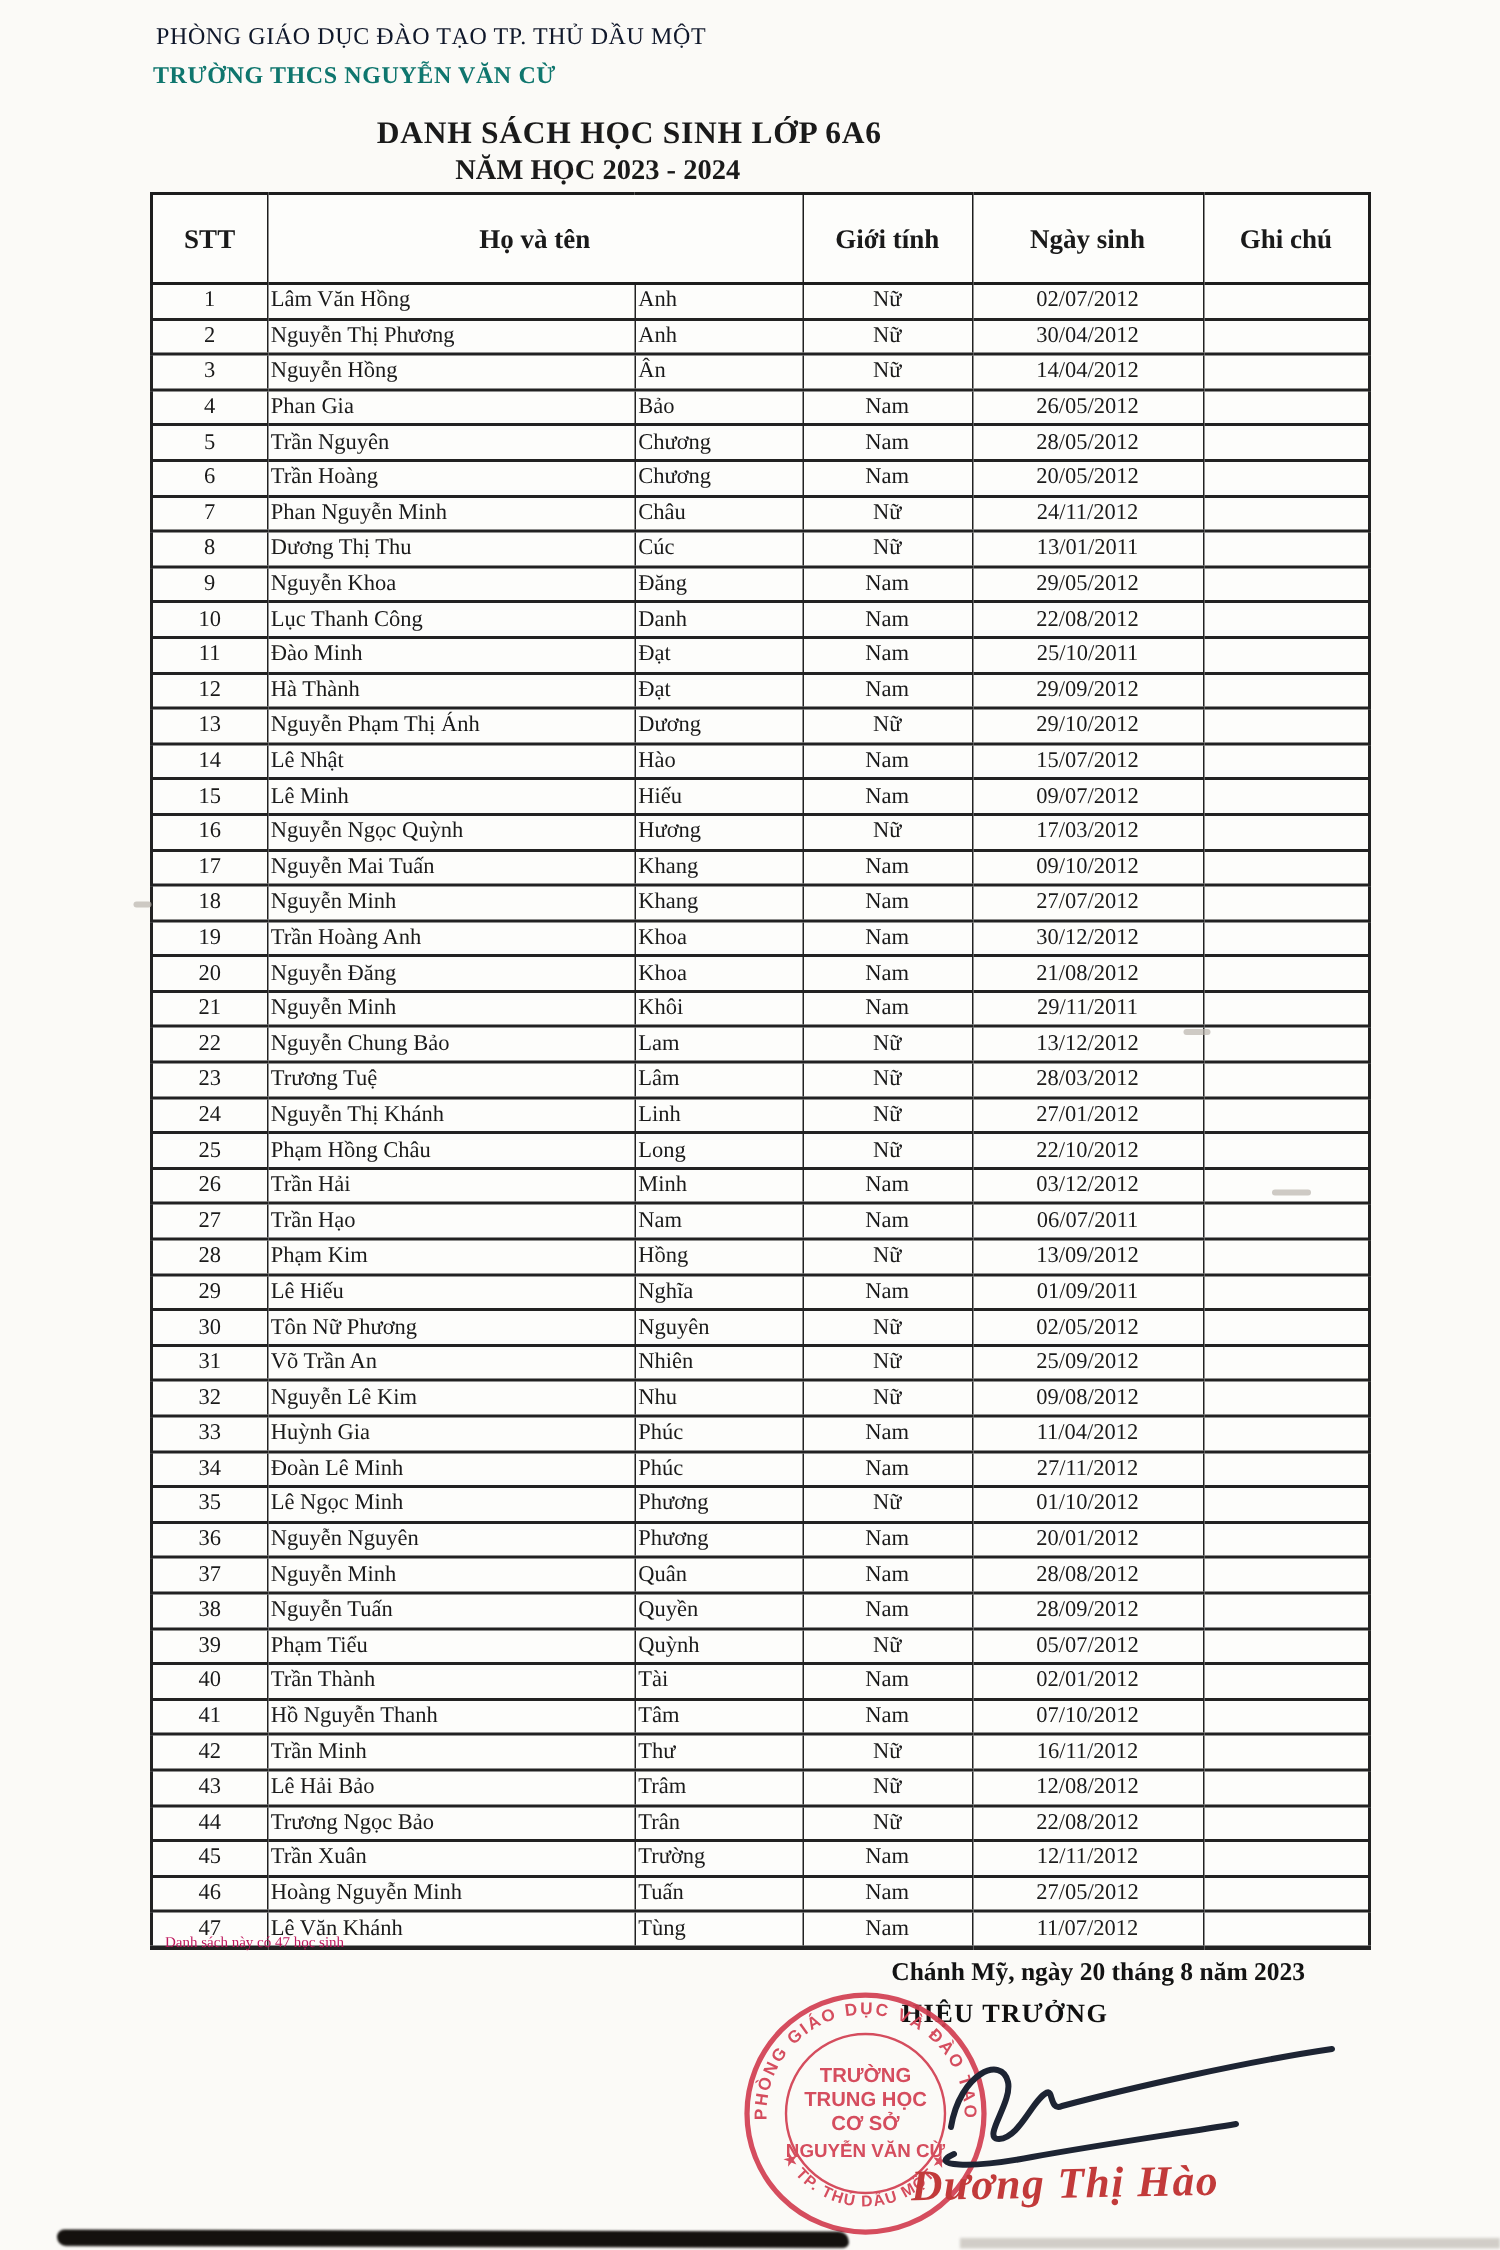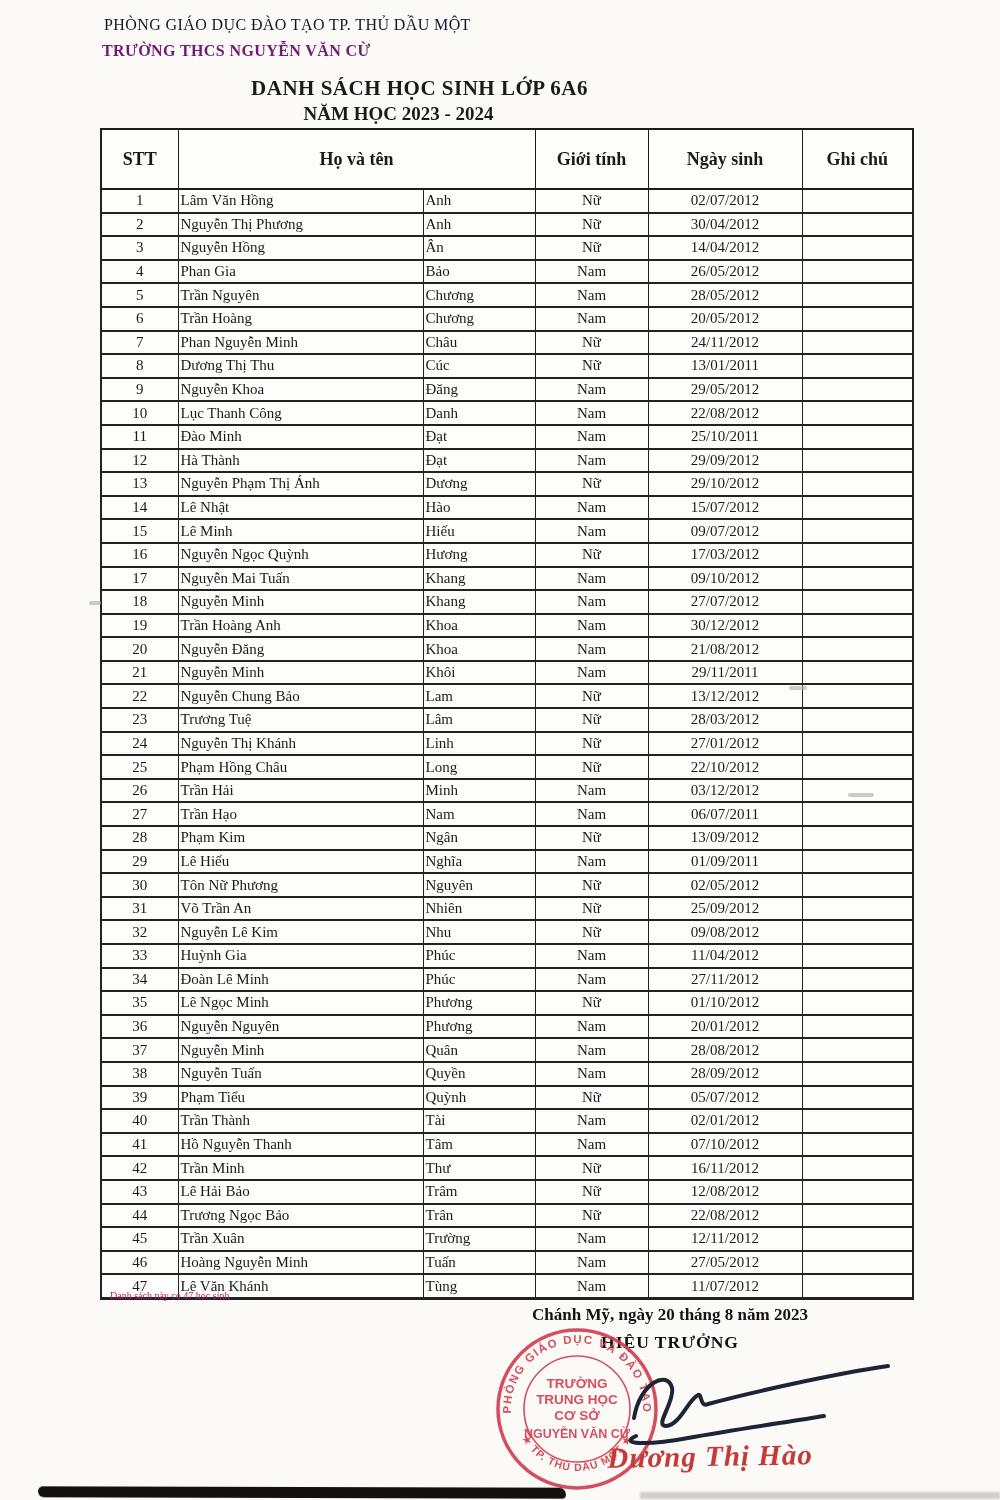--- a/index.html
+++ b/index.html
@@ -3,21 +3,21 @@
 <meta charset="utf-8">
 <style>
   html,body{margin:0;padding:0;}
   body{
     width:1000px;height:1500px;position:relative;overflow:hidden;
     background:#fbfaf7;
     font-family:"Liberation Serif","DejaVu Serif",serif;
     color:#1a1a1a;
   }
   .org1{position:absolute;left:104px;top:16px;font-size:16px;letter-spacing:.4px;color:#0f172a;}
-  .org2{position:absolute;left:102px;top:42px;font-size:16px;font-weight:bold;letter-spacing:.4px;color:#701a75;}
+  .org2{position:absolute;left:102px;top:42px;font-size:16px;font-weight:bold;letter-spacing:.4px;color:#0f766e;}
   .doc-title{position:absolute;left:0;top:76px;width:839px;text-align:center;font-size:21px;font-weight:bold;letter-spacing:.5px;}
   .doc-subtitle{position:absolute;left:0;top:103px;width:797px;text-align:center;font-size:19px;font-weight:bold;}
 
   table.roster{
     position:absolute;left:100px;top:128px;width:812px;
     border-collapse:collapse;table-layout:fixed;
     background:#fdfdfb;
   }
   table.roster col.c-stt{width:77px;}
   table.roster col.c-last{width:245px;}
@@ -39,21 +39,21 @@
   table.roster tr td:last-child{border-right-width:2px;}
   table.roster tbody tr:last-child td{border-bottom-width:3px;}
   td.cell-stt{text-align:center;}
   td.cell-last{text-align:left;padding-left:8px;}
   td.cell-first{text-align:left;padding-left:6px;}
   td.cell-gender{text-align:center;}
   td.cell-dob{text-align:center;}
 
   .count-note{position:absolute;left:110px;top:1290px;font-size:10px;color:#be185d;}
 
-  .place-date{position:absolute;left:470px;top:1305px;width:400px;text-align:center;font-size:17px;font-weight:bold;color:#131313;}
+  .place-date{position:absolute;left:470px;top:1305px;width:400px;text-align:right;font-size:17px;font-weight:bold;color:#131313;}
   .principal{position:absolute;left:470px;top:1332px;width:400px;text-align:center;font-size:17.5px;font-weight:bold;letter-spacing:1px;color:#101010;}
 
   .stamp{position:absolute;left:494px;top:1326px;width:166px;height:166px;opacity:.92;}
   .sign-svg{position:absolute;left:588px;top:1338px;width:336px;height:112px;}
   .signer-name{
     position:absolute;left:580px;top:1440px;width:260px;text-align:center;
     font-size:29px;font-weight:bold;font-style:italic;color:#c23a3a;
     font-family:"Liberation Serif",serif;letter-spacing:1px;
     transform:rotate(-1deg);
   }
@@ -308,21 +308,21 @@
         <td class="cell-stt">27</td>
         <td class="cell-last">Trần Hạo</td>
         <td class="cell-first">Nam</td>
         <td class="cell-gender">Nam</td>
         <td class="cell-dob">06/07/2011</td>
         <td class="cell-note"></td>
       </tr>
       <tr>
         <td class="cell-stt">28</td>
         <td class="cell-last">Phạm Kim</td>
-        <td class="cell-first">Ngân</td>
+        <td class="cell-first">Hồng</td>
         <td class="cell-gender">Nữ</td>
         <td class="cell-dob">13/09/2012</td>
         <td class="cell-note"></td>
       </tr>
       <tr>
         <td class="cell-stt">29</td>
         <td class="cell-last">Lê Hiếu</td>
         <td class="cell-first">Nghĩa</td>
         <td class="cell-gender">Nam</td>
         <td class="cell-dob">01/09/2011</td>

